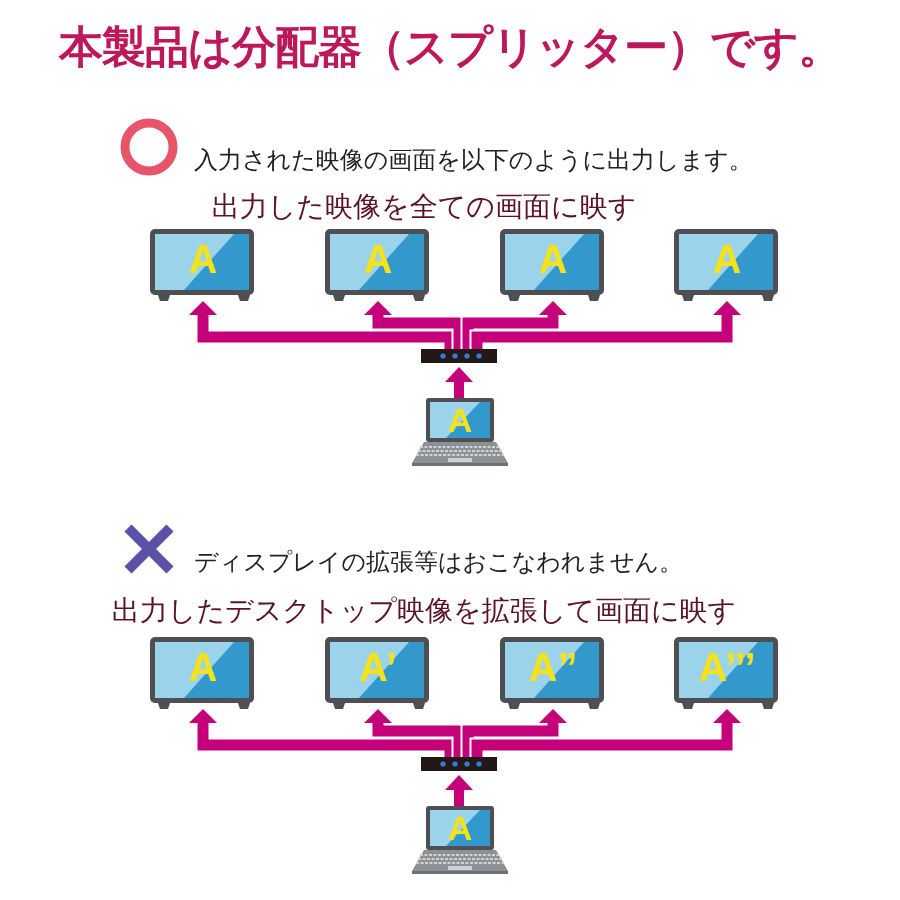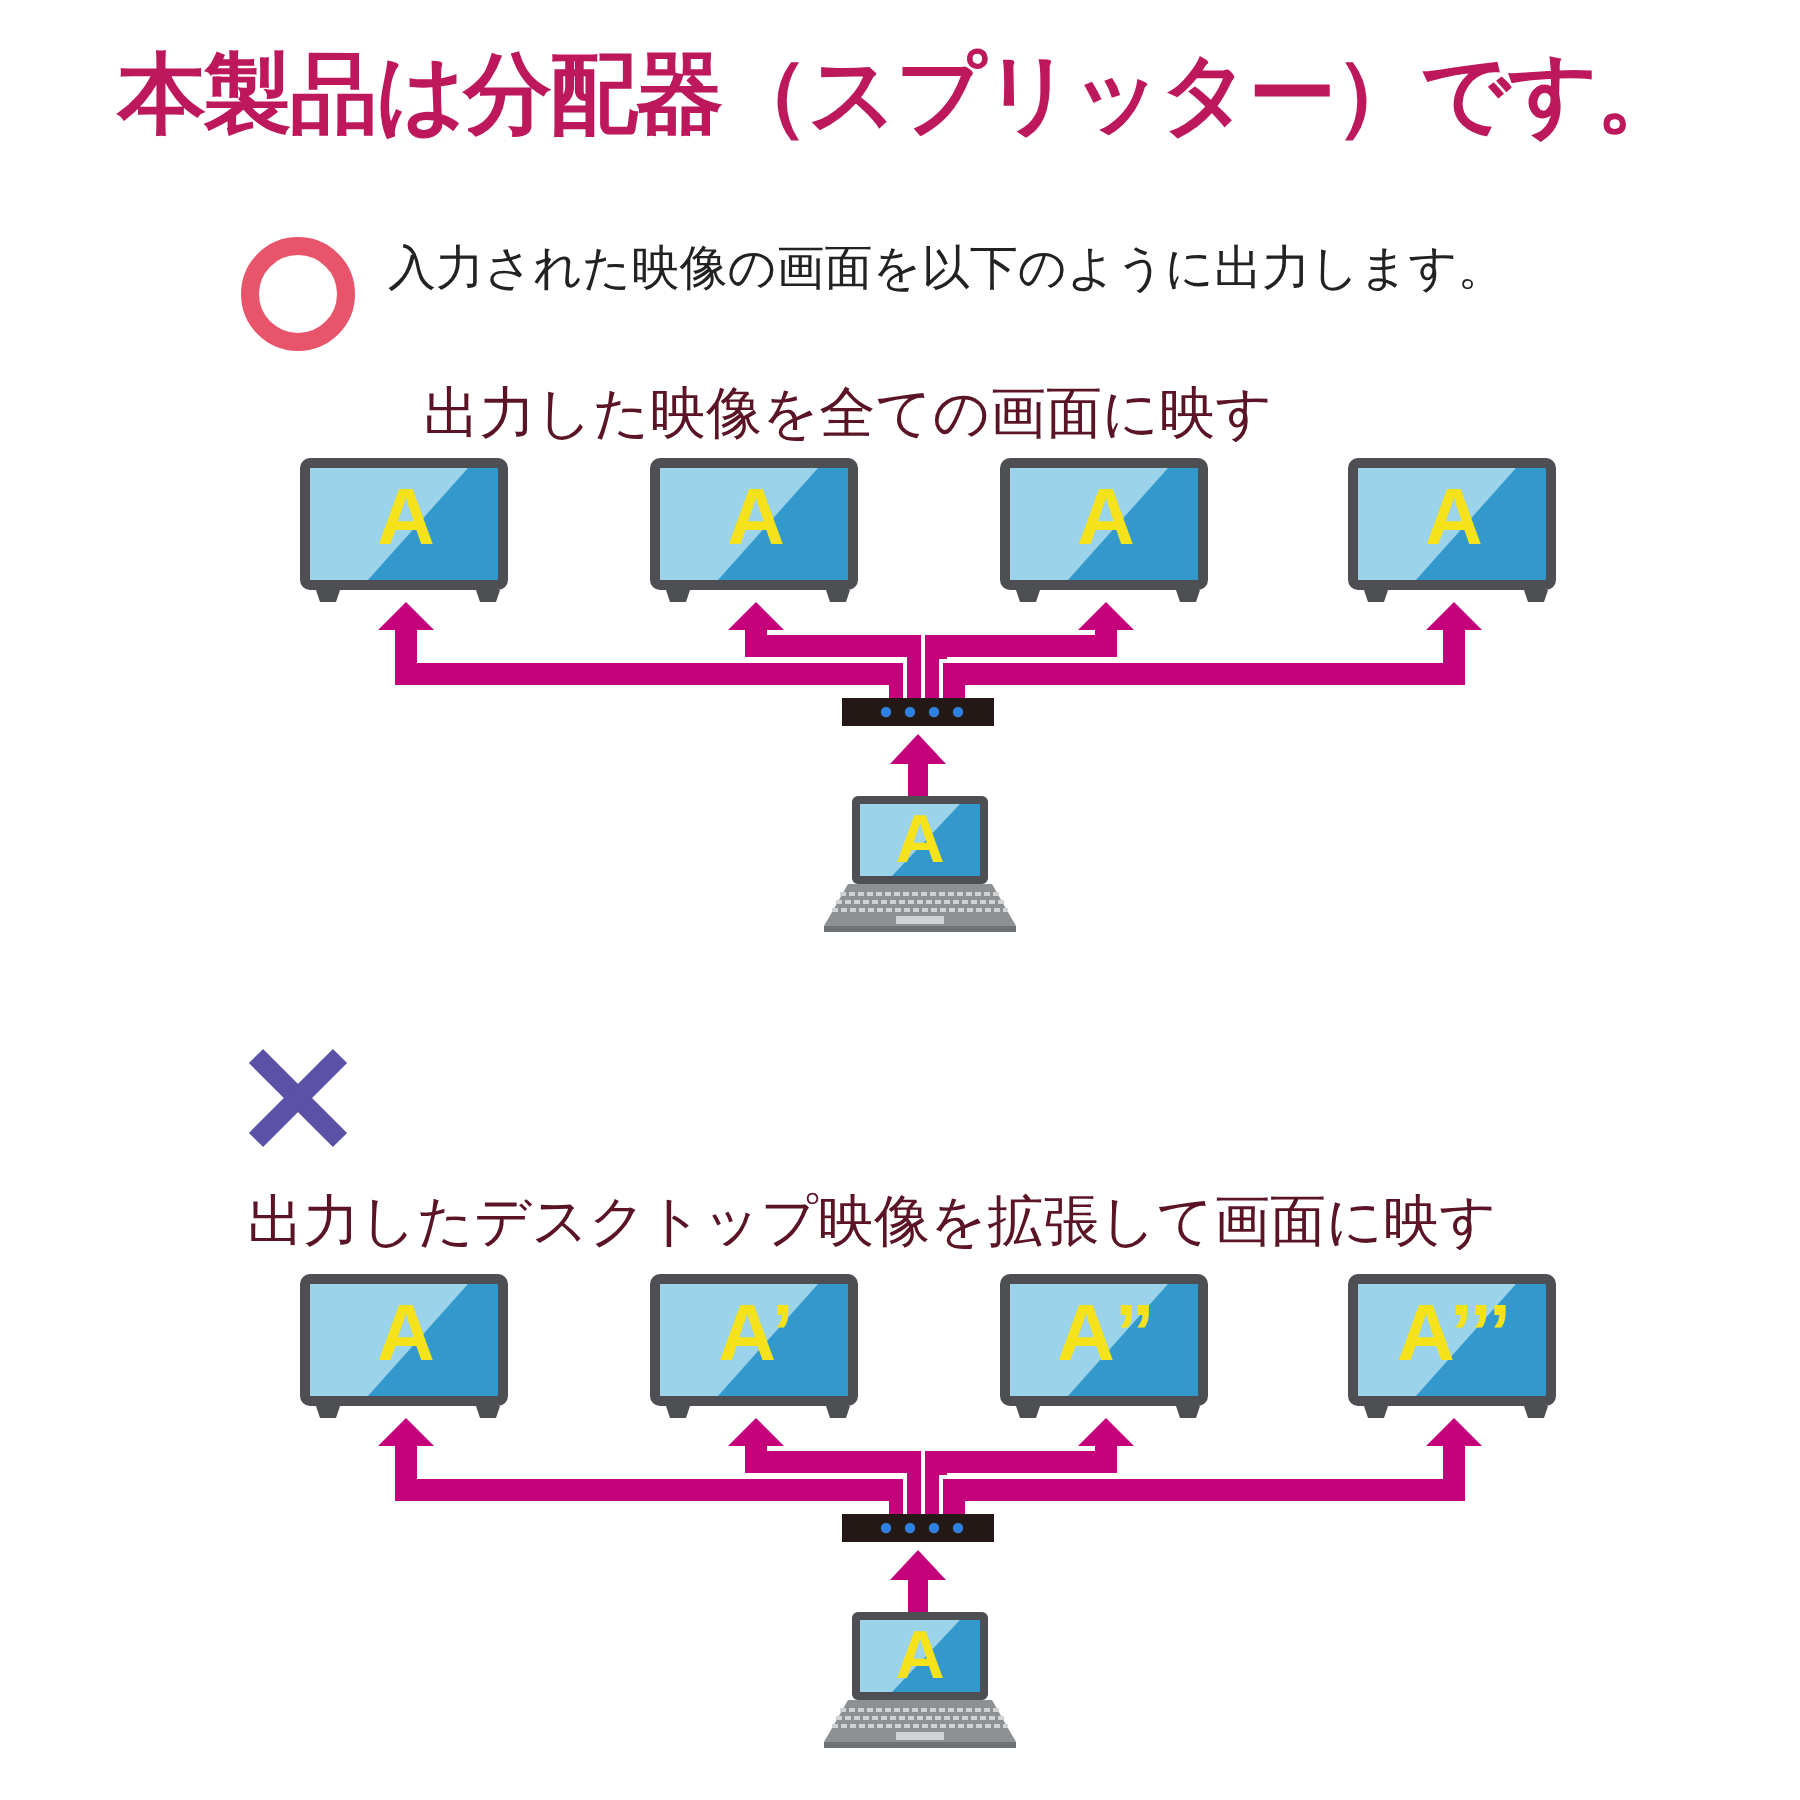--- a/index.html
+++ b/index.html
@@ -1,20 +1,20 @@
 <!DOCTYPE html>
 <html><head>
 <meta charset="utf-8">
 <style>
   html, body { margin: 0; padding: 0; background: #ffffff; }
   body { width: 900px; height: 900px; position: relative; overflow: hidden;
          font-family: "DejaVu Sans", sans-serif; }
   .title { position: absolute; left: 0; width: 900px; top: 18px; text-align: center;
            font-size: 44px; font-weight: bold; color: #be185d; letter-spacing: -1px; }
-  .note-row { position: absolute; left: 120px; display: flex; align-items: flex-start; }
+  .note-row { position: absolute; left: 120px; display: flex; align-items: flex-end; }
   .note-text { font-size: 24px; color: #222; margin-left: 16px; }
   .subtitle { position: absolute; left: 0; width: 848px; text-align: center;
               font-size: 28px; color: #5a1426; }
   .diagram { position: absolute; left: 0; width: 900px; height: 270px; }
   .mon-label { position: absolute; left: 0; top: 4px; width: 106px; text-align: center;
                font-family: "Liberation Sans", sans-serif; font-weight: bold;
                font-size: 40px; color: #f5e21a; line-height: 60px; }
   .laptop-label { position: absolute; font-family: "Liberation Sans", sans-serif;
                   font-weight: bold; font-size: 34px; color: #f5e21a; text-align: center;
                   width: 64px; line-height: 40px; }
@@ -90,22 +90,23 @@
         <rect x="448" y="233" width="24" height="4" fill="#d0d2d4"></rect>
         <rect x="412" y="238" width="96" height="3" fill="#6f7275"></rect>
       </g>
     </svg><div class="mon-label" style="left: 150px; top: 4px;">A</div><div class="mon-label" style="left: 325px; top: 4px;">A</div><div class="mon-label" style="left: 500px; top: 4px;">A</div><div class="mon-label" style="left: 674px; top: 4px;">A</div><div class="laptop-label" style="left: 428px; top: 175px;">A</div></div>
 
 <div class="note-row" style="top:520px;">
   <svg width="58" height="58">
     <line x1="8" y1="8" x2="50" y2="50" stroke="#5b51a6" stroke-width="10"></line>
     <line x1="50" y1="8" x2="8" y2="50" stroke="#5b51a6" stroke-width="10"></line>
   </svg>
+  <span class="note-text">ディスプレイの拡張等はおこなわれません。</span>
 </div>
-<div class="subtitle" style="top:592px;padding-left:12px;">出力したデスクトップ映像を拡張して画面に映す</div>
+<div class="subtitle" style="top:592px;">出力したデスクトップ映像を拡張して画面に映す</div>
 <div class="diagram" style="top:633px;"><svg width="900" height="270">
       <g>
         <rect x="150" y="4" width="104" height="66" rx="5" fill="#4d4f52"></rect>
         <rect x="155" y="9" width="94" height="56" fill="#3399cc"></rect>
         <polygon points="155,9 234,9 184,65 155,65" fill="#9ad3ea"></polygon>
         <polygon points="158,70 170,70 168,76 160,76" fill="#4d4f52"></polygon>
         <polygon points="238,70 250,70 248,76 240,76" fill="#4d4f52"></polygon>
       </g>
       <g>
         <rect x="325" y="4" width="104" height="66" rx="5" fill="#4d4f52"></rect>

